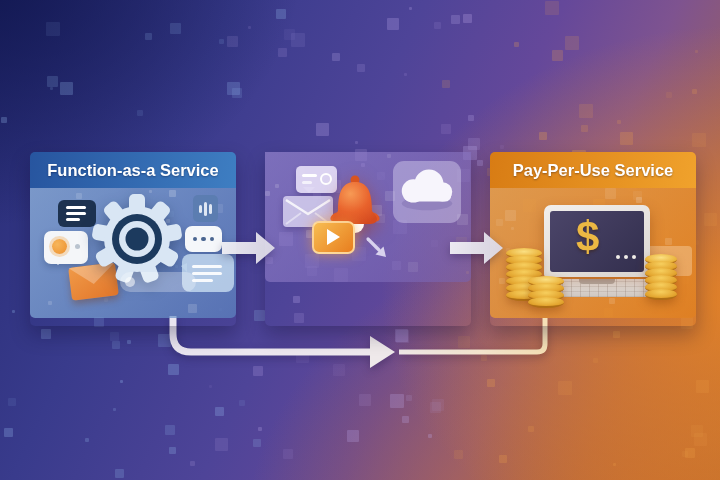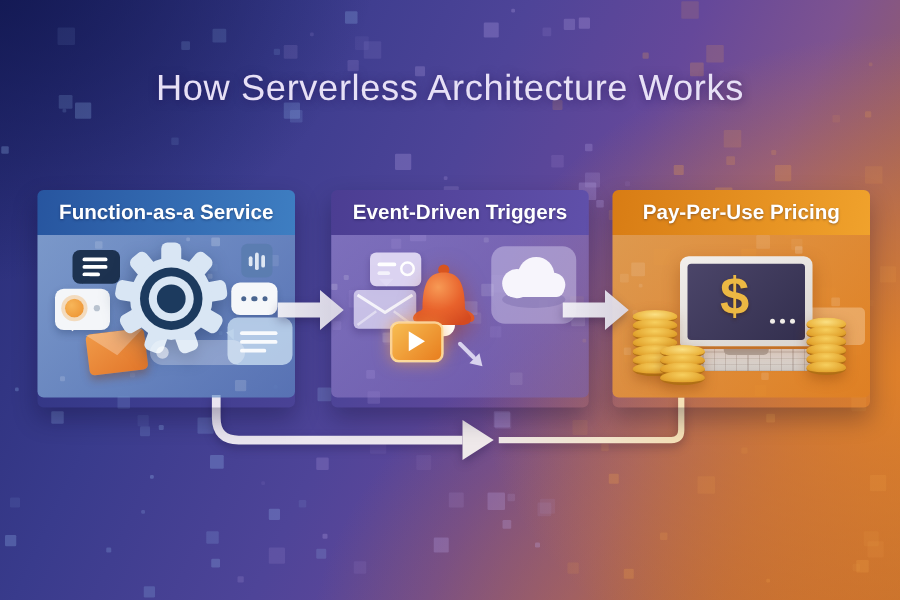--- a/index.html
+++ b/index.html
@@ -278,21 +278,20 @@
       <i style="left: 215px; top: 407px; width: 9px; height: 9px; background: rgba(150, 190, 240, 0.27);"></i>
       <i style="left: 593px; top: 199px; width: 12px; height: 12px; background: rgba(240, 165, 75, 0.25);"></i>
       <i style="left: 239px; top: 400px; width: 6px; height: 6px; background: rgba(150, 190, 240, 0.11);"></i>
       <i style="left: 395px; top: 329px; width: 13px; height: 13px; background: rgba(190, 170, 235, 0.27);"></i>
       <i style="left: 402px; top: 416px; width: 7px; height: 7px; background: rgba(190, 170, 235, 0.25);"></i>
       <i style="left: 468px; top: 138px; width: 12px; height: 12px; background: rgba(190, 170, 235, 0.18);"></i>
       <i style="left: 198px; top: 207px; width: 6px; height: 6px; background: rgba(150, 190, 240, 0.24);"></i>
       <i style="left: 127px; top: 340px; width: 4px; height: 4px; background: rgba(150, 190, 240, 0.28);"></i>
     </div>
 
-  <div class="title">How Serverless Architecture Works</div>
 
   <svg class="flow-svg" width="420" height="80" viewBox="0 0 420 80" style="filter:drop-shadow(0 3px 4px rgba(20,10,50,.3));">
     <defs>
       <linearGradient id="flowG" x1="0" y1="0" x2="420" y2="0" gradientUnits="userSpaceOnUse">
         <stop offset="0" stop-color="#e8e4f0"></stop>
           <stop offset=".55" stop-color="#efe9ee"></stop>
           <stop offset="1" stop-color="#f6dfae"></stop>
       </linearGradient>
     </defs>
     <path d="M23,16 L23,34 Q23,52 41,52 L220,52" fill="none" stroke="url(#flowG)" stroke-width="7"></path>
@@ -365,21 +364,20 @@
       <div class="bub bub-text">
         <i class="tl" style="width:30px"></i>
           <i class="tl" style="width:30px"></i>
           <i class="tl" style="width:21px"></i>
       </div>
       <div class="bub pill"></div>
     </div>
   </div>
 
   <div class="panel" id="panel-triggers">
-    <div class="panel-header">Event-Driven Triggers</div>
     <div class="panel-body">
       <div class="mosaic-layer">
           <i style="left: 145px; top: 46px; width: 5px; height: 5px; background: rgba(255, 255, 255, 0.15);"></i>
           <i style="left: 31px; top: 15px; width: 9px; height: 9px; background: rgba(255, 255, 255, 0.14);"></i>
           <i style="left: 120px; top: 39px; width: 10px; height: 10px; background: rgba(255, 255, 255, 0.12);"></i>
           <i style="left: 109px; top: 92px; width: 6px; height: 6px; background: rgba(255, 255, 255, 0.06);"></i>
           <i style="left: 80px; top: 43px; width: 6px; height: 6px; background: rgba(255, 255, 255, 0.09);"></i>
           <i style="left: 122px; top: 2px; width: 4px; height: 4px; background: rgba(255, 255, 255, 0.11);"></i>
           <i style="left: 10px; top: 32px; width: 4px; height: 4px; background: rgba(255, 255, 255, 0.15);"></i>
           <i style="left: 0px; top: 39px; width: 5px; height: 5px; background: rgba(255, 255, 255, 0.16);"></i>
@@ -432,21 +430,21 @@
       <div class="cursor-wrap">
         <svg width="28" height="28" viewBox="0 0 28 28">
           <line x1="5" y1="5" x2="16" y2="16" stroke="#d9d3ee" stroke-width="3.2" stroke-linecap="round"></line>
           <polygon points="23,23 12.5,20.5 20.5,12.5" fill="#d9d3ee"></polygon>
         </svg>
       </div>
     </div>
   </div>
 
   <div class="panel" id="panel-pricing">
-    <div class="panel-header">Pay-Per-Use Pricing</div>
+    <div class="panel-header">Pay-Per-Use Service</div>
     <div class="panel-body">
       <div class="mosaic-layer">
           <i style="left: 15px; top: 22px; width: 11px; height: 11px; background: rgba(255, 255, 255, 0.11);"></i>
           <i style="left: 115px; top: 0px; width: 11px; height: 11px; background: rgba(255, 255, 255, 0.1);"></i>
           <i style="left: 9px; top: 90px; width: 6px; height: 6px; background: rgba(255, 255, 255, 0.1);"></i>
           <i style="left: 20px; top: 62px; width: 6px; height: 6px; background: rgba(255, 255, 255, 0.1);"></i>
           <i style="left: 6px; top: 31px; width: 7px; height: 7px; background: rgba(255, 255, 255, 0.08);"></i>
           <i style="left: 119px; top: 110px; width: 6px; height: 6px; background: rgba(255, 255, 255, 0.13);"></i>
           <i style="left: 29px; top: 77px; width: 10px; height: 10px; background: rgba(255, 255, 255, 0.15);"></i>
           <i style="left: 21px; top: 39px; width: 3px; height: 3px; background: rgba(255, 255, 255, 0.1);"></i>

